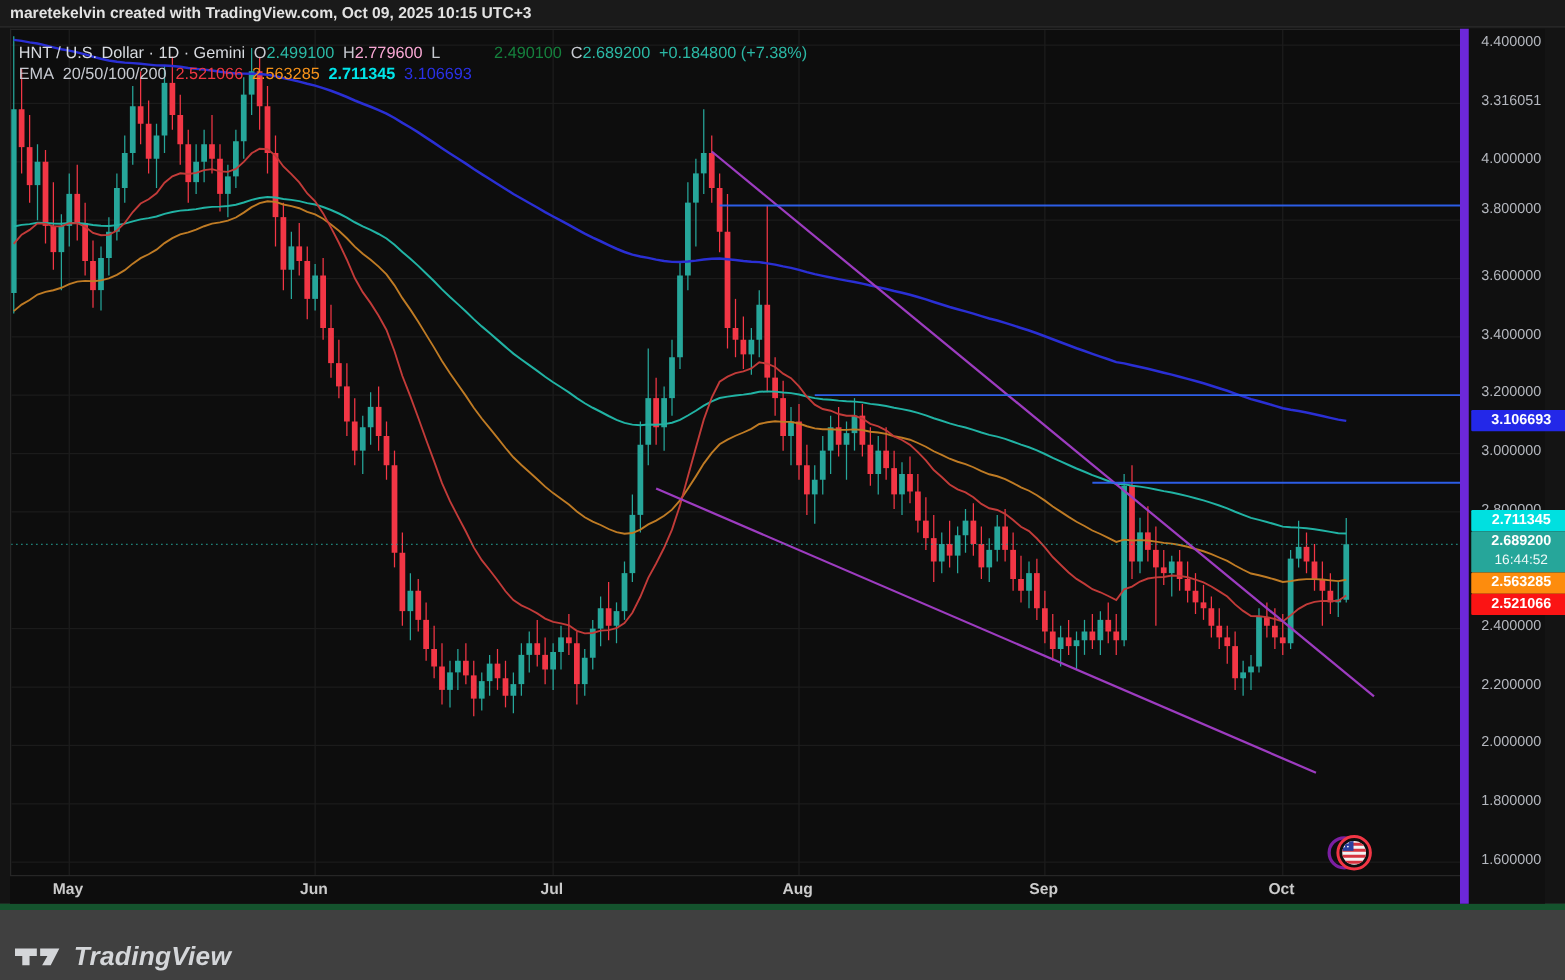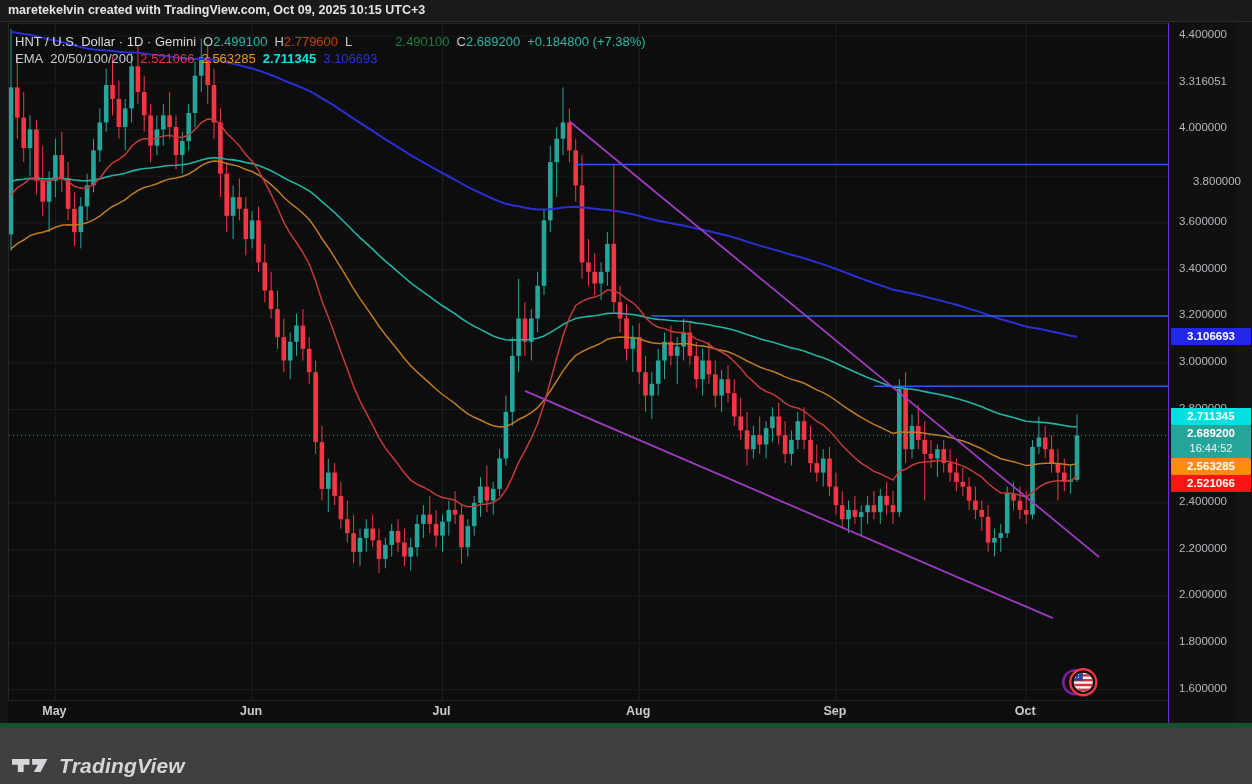--- a/index.html
+++ b/index.html
@@ -11,21 +11,21 @@
             line-height:21px; padding-left:8px; z-index:30; }
   #pane { position:absolute; left:8px; top:23px; width:1160px; height:677px;
           background:#0d0d0d; border-left:1px solid #262626; border-top:1px solid #262626; }
   #chart-svg { position:absolute; left:0; top:0; }
   #legend { position:absolute; left:6px; top:9px; z-index:10; font-size:13px; }
   .lrow { display:flex; gap:7px; height:17px; line-height:17px; white-space:nowrap; align-items:center; }
   .lrow .sym { color:#d8dbe0; font-weight:500; }
   .lrow .lab { color:#c6c9d0; }
   .pair { display:inline-flex; }
   #price-axis { position:absolute; left:1168px; top:23px; width:68px; height:700px;
-                background:#101010; border-left:1px solid #6d28d9; z-index:5;padding-left:21px; }
+                background:#101010; border-left:7px solid #6d28d9; z-index:5;padding-left:21px; }
   .ptick { position:absolute; left:10px; font-size:11.5px; color:#b4b7be; }
   .pbadge { position:absolute; left:2px; width:80px; text-align:center; border-radius:1px;
             font-size:11.5px; font-weight:bold; color:#fff; z-index:6; }
   .pbadge .sub { font-weight:normal; opacity:.92; font-size:11px; margin-top:-2px; }
   #time-axis { position:absolute; left:8px; top:700px; width:1160px; height:23px;
                background:#0d0d0d; border-top:1px solid #262626; z-index:5; }
   .ttick { position:absolute; top:3px; transform:translateX(-50%); font-size:12.5px;
            font-weight:700; color:#cbcbcb; }
   #footer { position:absolute; left:0; top:723px; width:1252px; height:61px; background:#404040;
             border-top:5px solid #14532d;font-style:italic; }
@@ -433,21 +433,21 @@
     </svg>
   <div id="legend">
     <div class="lrow">
       <span class="sym">HNT / U.S. Dollar · 1D · Gemini</span>
       <span class="pair">
           <span class="lab">O</span>
           <span class="val" style="color: rgb(43, 184, 165);">2.499100</span>
         </span>
       <span class="pair">
           <span class="lab">H</span>
-          <span class="val" style="color: #c2410c;">2.779600</span>
+          <span class="val" style="color: #f9a8d4;">2.779600</span>
         </span>
       <span class="pair">
           <span class="lab">L</span>
           <span class="val" style="color: #15803d; margin-left: 43px;">2.490100</span>
         </span>
       <span class="pair">
           <span class="lab">C</span>
           <span class="val" style="color: rgb(43, 184, 165);">2.689200</span>
         </span>
       <span class="val" style="color: rgb(43, 184, 165);">+0.184800 (+7.38%)</span>
@@ -460,21 +460,21 @@
       <span style="font-weight: bold; color: rgb(0, 229, 233);">2.711345</span>
       <span style="color: rgb(42, 49, 232);">3.106693</span>
     </div>
   </div>
 </div>
 
 <div id="price-axis">
     <div class="ptick" style="top: 5px;">4.400000</div>
     <div class="ptick" style="top: 51.7px;">3.316051</div>
     <div class="ptick" style="top: 98.4px;">4.000000</div>
-    <div class="ptick" style="top: 152px; margin-left: 14px;">3.800000</div>
+    <div class="ptick" style="top: 138px;">3.800000</div>
     <div class="ptick" style="top: 191.8px;">3.600000</div>
     <div class="ptick" style="top: 238.5px;">3.400000</div>
     <div class="ptick" style="top: 285.1px;">3.200000</div>
     <div class="ptick" style="top: 331.8px;">3.000000</div>
     <div class="ptick" style="top: 378.5px;">2.800000</div>
     <div class="ptick" style="top: 471.9px;">2.400000</div>
     <div class="ptick" style="top: 518.6px;">2.200000</div>
     <div class="ptick" style="top: 565.3px;">2.000000</div>
     <div class="ptick" style="top: 612px;">1.800000</div>
     <div class="ptick" style="top: 658.7px;">1.600000</div>

